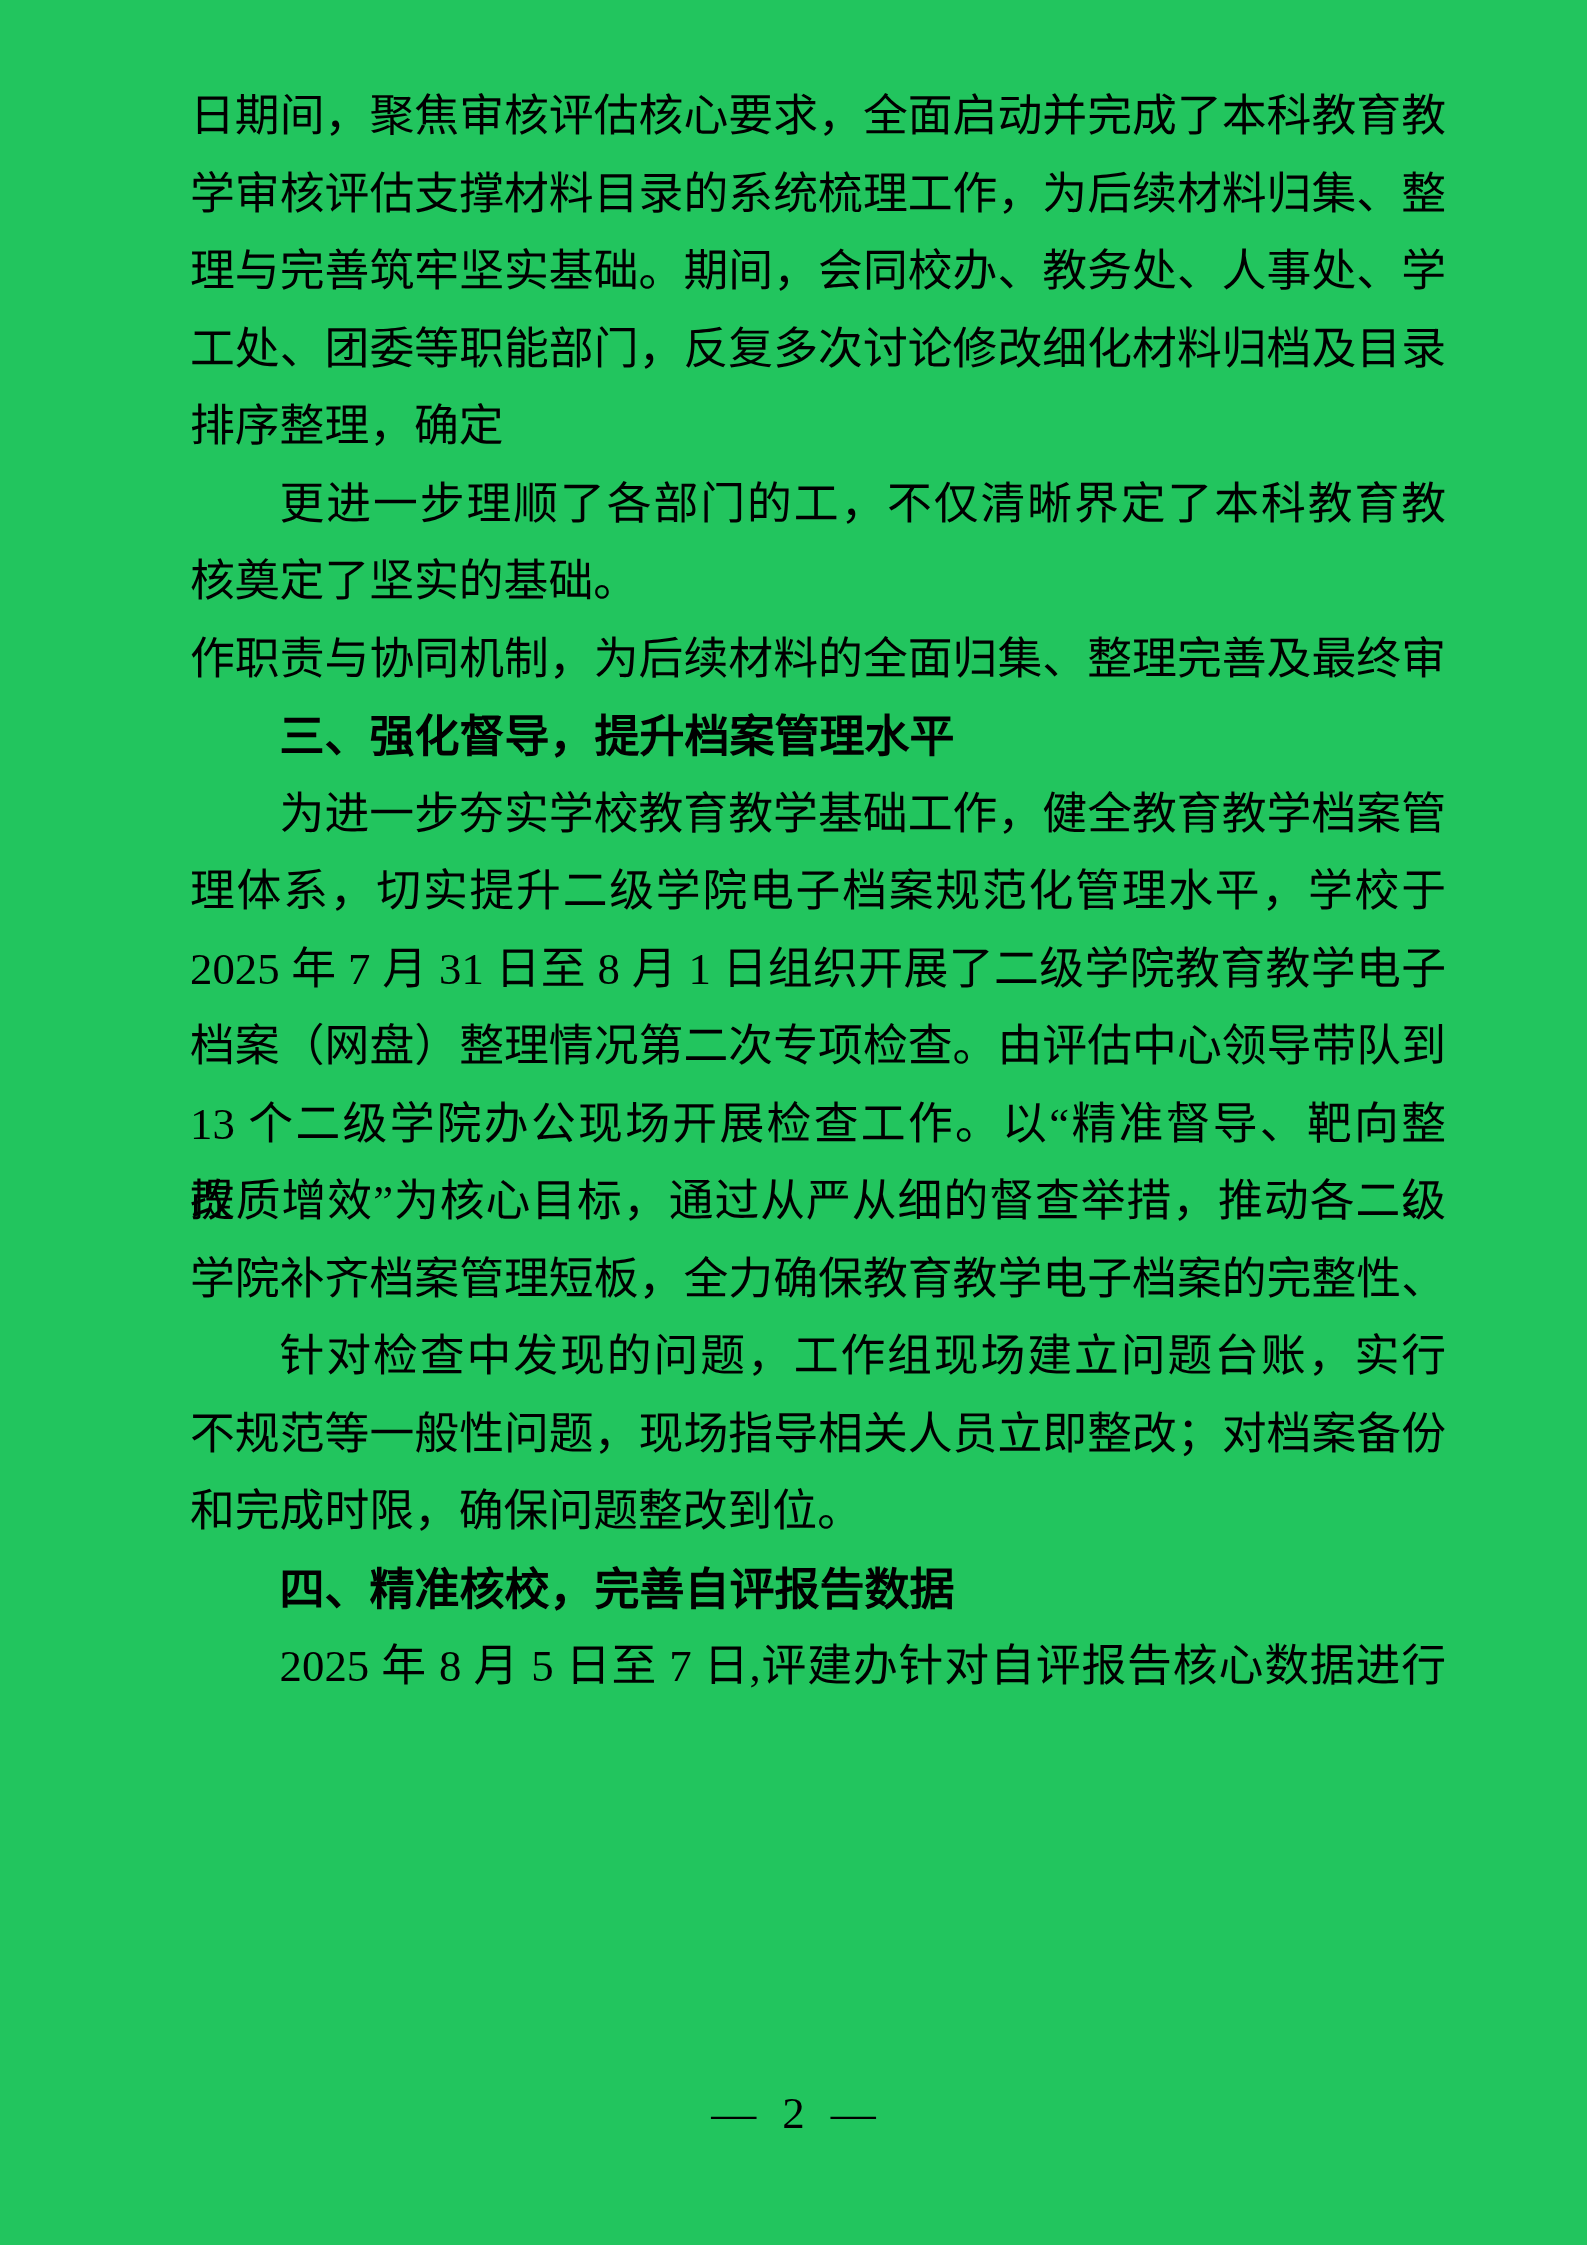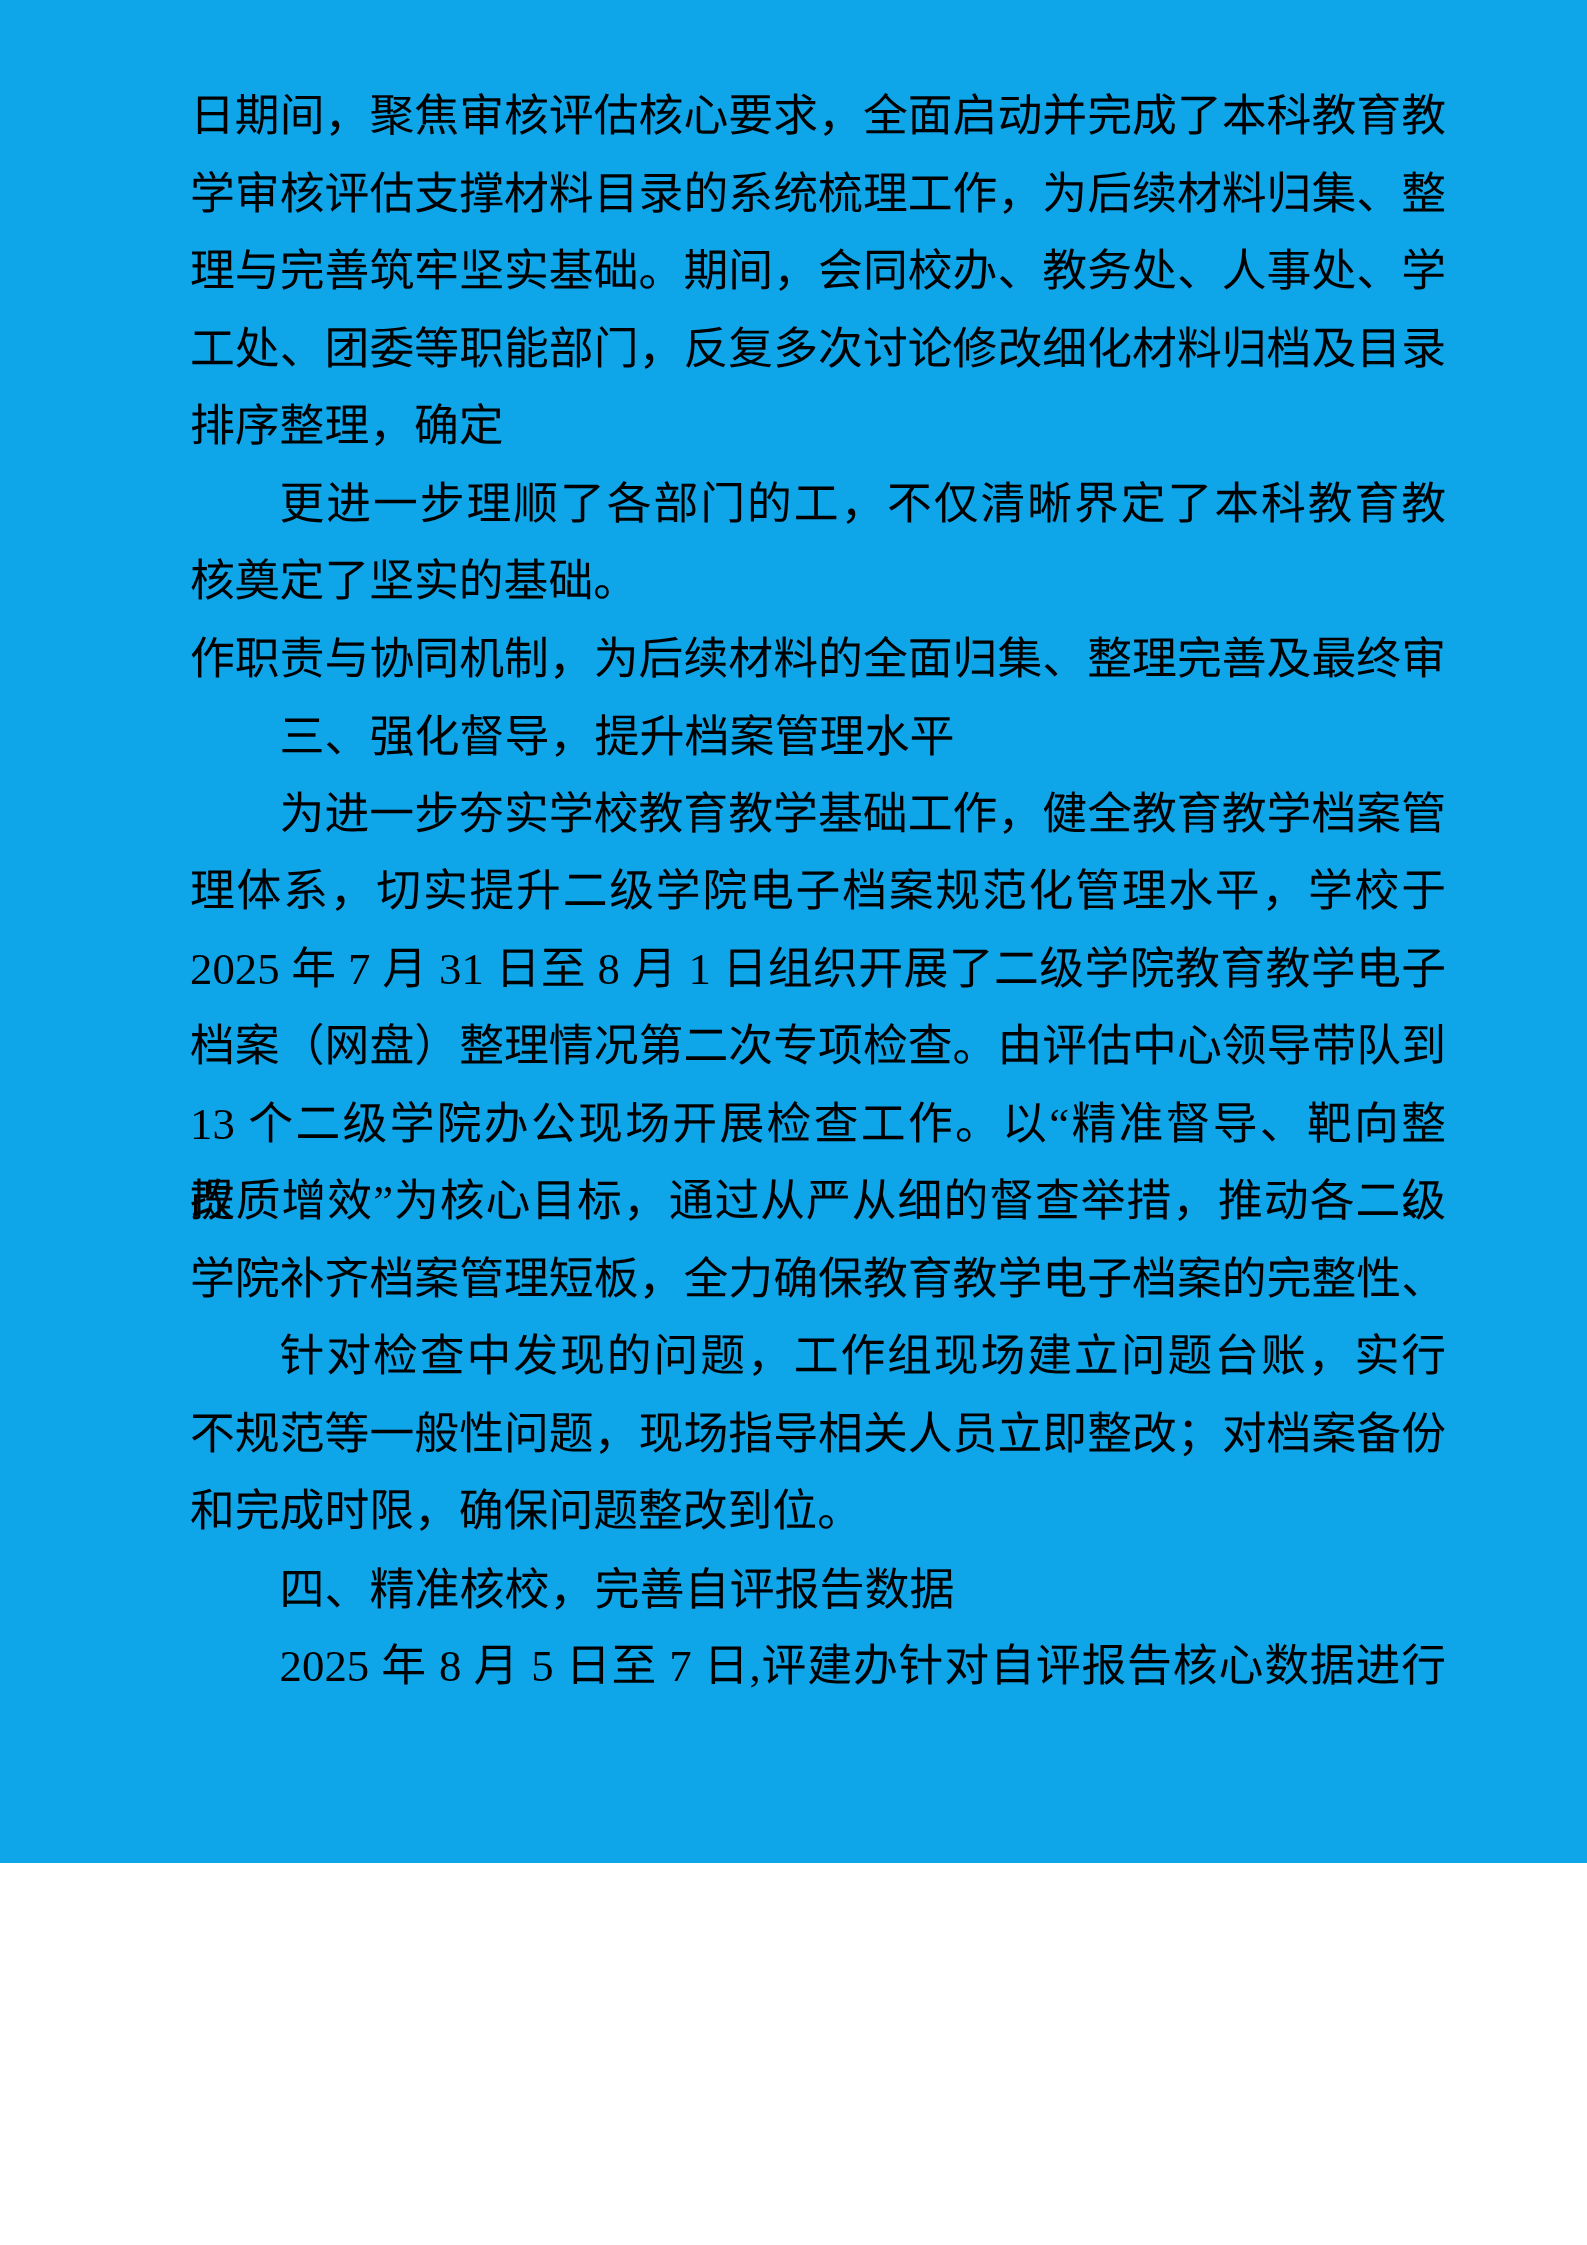--- a/index.html
+++ b/index.html
@@ -3,22 +3,22 @@
 <meta charset="utf-8">
 <style>
   html, body {
     margin: 0;
     padding: 0;
     background: #ffffff;
   }
   .page {
     position: relative;
     width: 1587px;
-    height: 1863px;
-    background: #0ea5e9;
+    height: 2245px;
+    background: #22c55e;
     overflow: hidden;
     font-family: "Liberation Serif", "DejaVu Serif", serif;
     color: #000000;
   }
   .doc-body {
     position: absolute;
     left: 190px;
     top: 78px;
     width: 1256px;
   }
@@ -34,21 +34,21 @@
     text-align: justify;
     text-align-last: justify;
     text-justify: inter-character;
     white-space: normal;
   }
   .line.indent {
     padding-left: 89.6px;
   }
   .line.heading {
     font-family: "Liberation Sans", "DejaVu Sans", sans-serif;
-    font-weight: 400;
+    font-weight: 700;
     font-size: 45px;
   }
   .footer {
     position: absolute;
     left: 0;
     top: 2078px;
     width: 100%;
     height: 70px;
     line-height: 70px;
     text-align: center;

